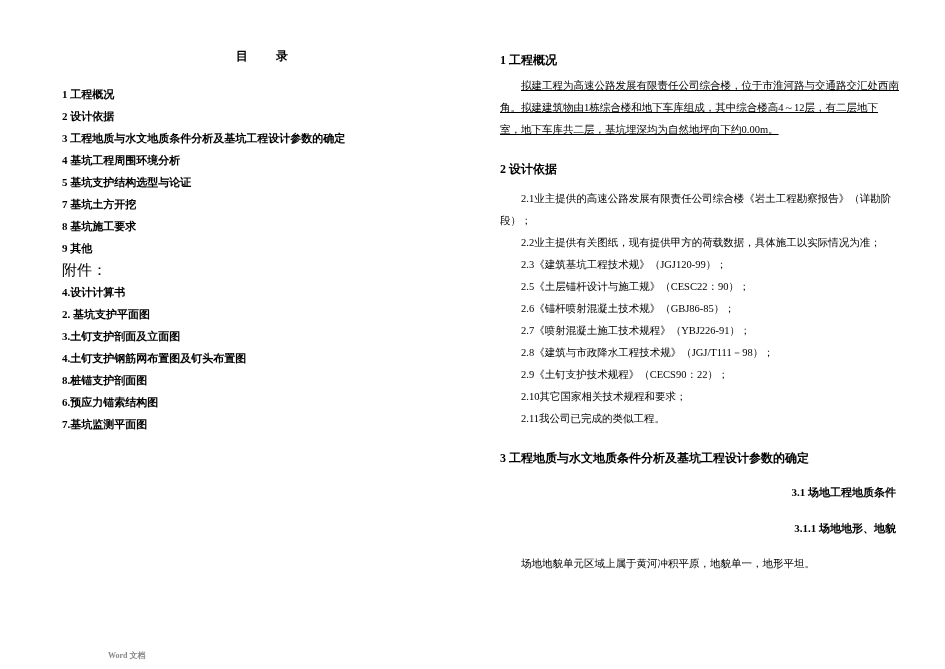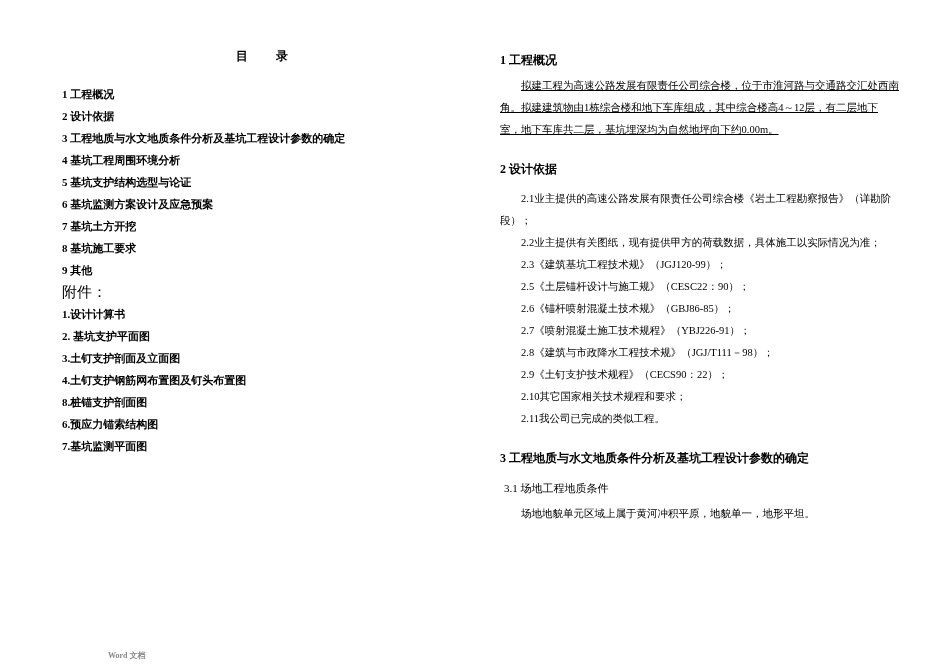--- a/index.html
+++ b/index.html
@@ -76,23 +76,24 @@
     text-decoration: underline;
   }
   .sub {
     font-size: 10.5px;
     line-height: 22px;
     text-indent: 2em;
     margin: 0;
   }
   .subhead {
     font-size: 11px;
-    font-weight: normal;
+    font-weight: bold;
     line-height: 22px;
-    margin: 4px;
+    margin: 14px;
+    text-align: right;
   }
   .footer {
     position: absolute;
     left: 108px;
     bottom: 8px;
     font-size: 8px;
     color: #888;
     font-family: "SimSun", serif;
     font-weight: bold;
   }
@@ -107,28 +108,27 @@
     <div class="title-row">
       <span class="t1">目</span>
       <span>录</span>
     </div>
 
     <div class="toc-line">1  工程概况</div>
     <div class="toc-line">2  设计依据</div>
     <div class="toc-line">3  工程地质与水文地质条件分析及基坑工程设计参数的确定</div>
     <div class="toc-line">4  基坑工程周围环境分析</div>
     <div class="toc-line">5  基坑支护结构选型与论证</div>
-    <div class="toc-line">6  基坑监测方案设计及应急预案</div>
     <div class="toc-line">7  基坑土方开挖</div>
     <div class="toc-line">8  基坑施工要求</div>
     <div class="toc-line">9  其他</div>
 
     <div class="attach-head">附件：</div>
 
-    <div class="attach-line">1.设计计算书</div>
+    <div class="attach-line">4.设计计算书</div>
     <div class="attach-line">2.  基坑支护平面图</div>
     <div class="attach-line">3.土钉支护剖面及立面图</div>
     <div class="attach-line">4.土钉支护钢筋网布置图及钉头布置图</div>
     <div class="attach-line">8.桩锚支护剖面图</div>
     <div class="attach-line">6.预应力锚索结构图</div>
     <div class="attach-line">7.基坑监测平面图</div>
   </div>
 
   <div class="col col-right">
 
@@ -144,17 +144,18 @@
     <p class="sub">2.5《土层锚杆设计与施工规》（CESC22：90）；</p>
     <p class="sub">2.6《锚杆喷射混凝土技术规》（GBJ86-85）；</p>
     <p class="sub">2.7《喷射混凝土施工技术规程》（YBJ226-91）；</p>
     <p class="sub">2.8《建筑与市政降水工程技术规》（JGJ/T111－98）；</p>
     <p class="sub">2.9《土钉支护技术规程》（CECS90：22）；</p>
     <p class="sub">2.10其它国家相关技术规程和要求；</p>
     <p class="sub">2.11我公司已完成的类似工程。</p>
 
     <div class="sec-head big">3  工程地质与水文地质条件分析及基坑工程设计参数的确定</div>
     <p class="subhead" style="text-indent:0;">3.1 场地工程地质条件</p>
+    <p class="subhead" style="text-indent:0;">3.1.1 场地地形、地貌</p>
     <p class="sub">场地地貌单元区域上属于黄河冲积平原，地貌单一，地形平坦。</p>
   </div>
 
   <div class="footer">Word  文档</div>
 </div>
 
 </body></html>

